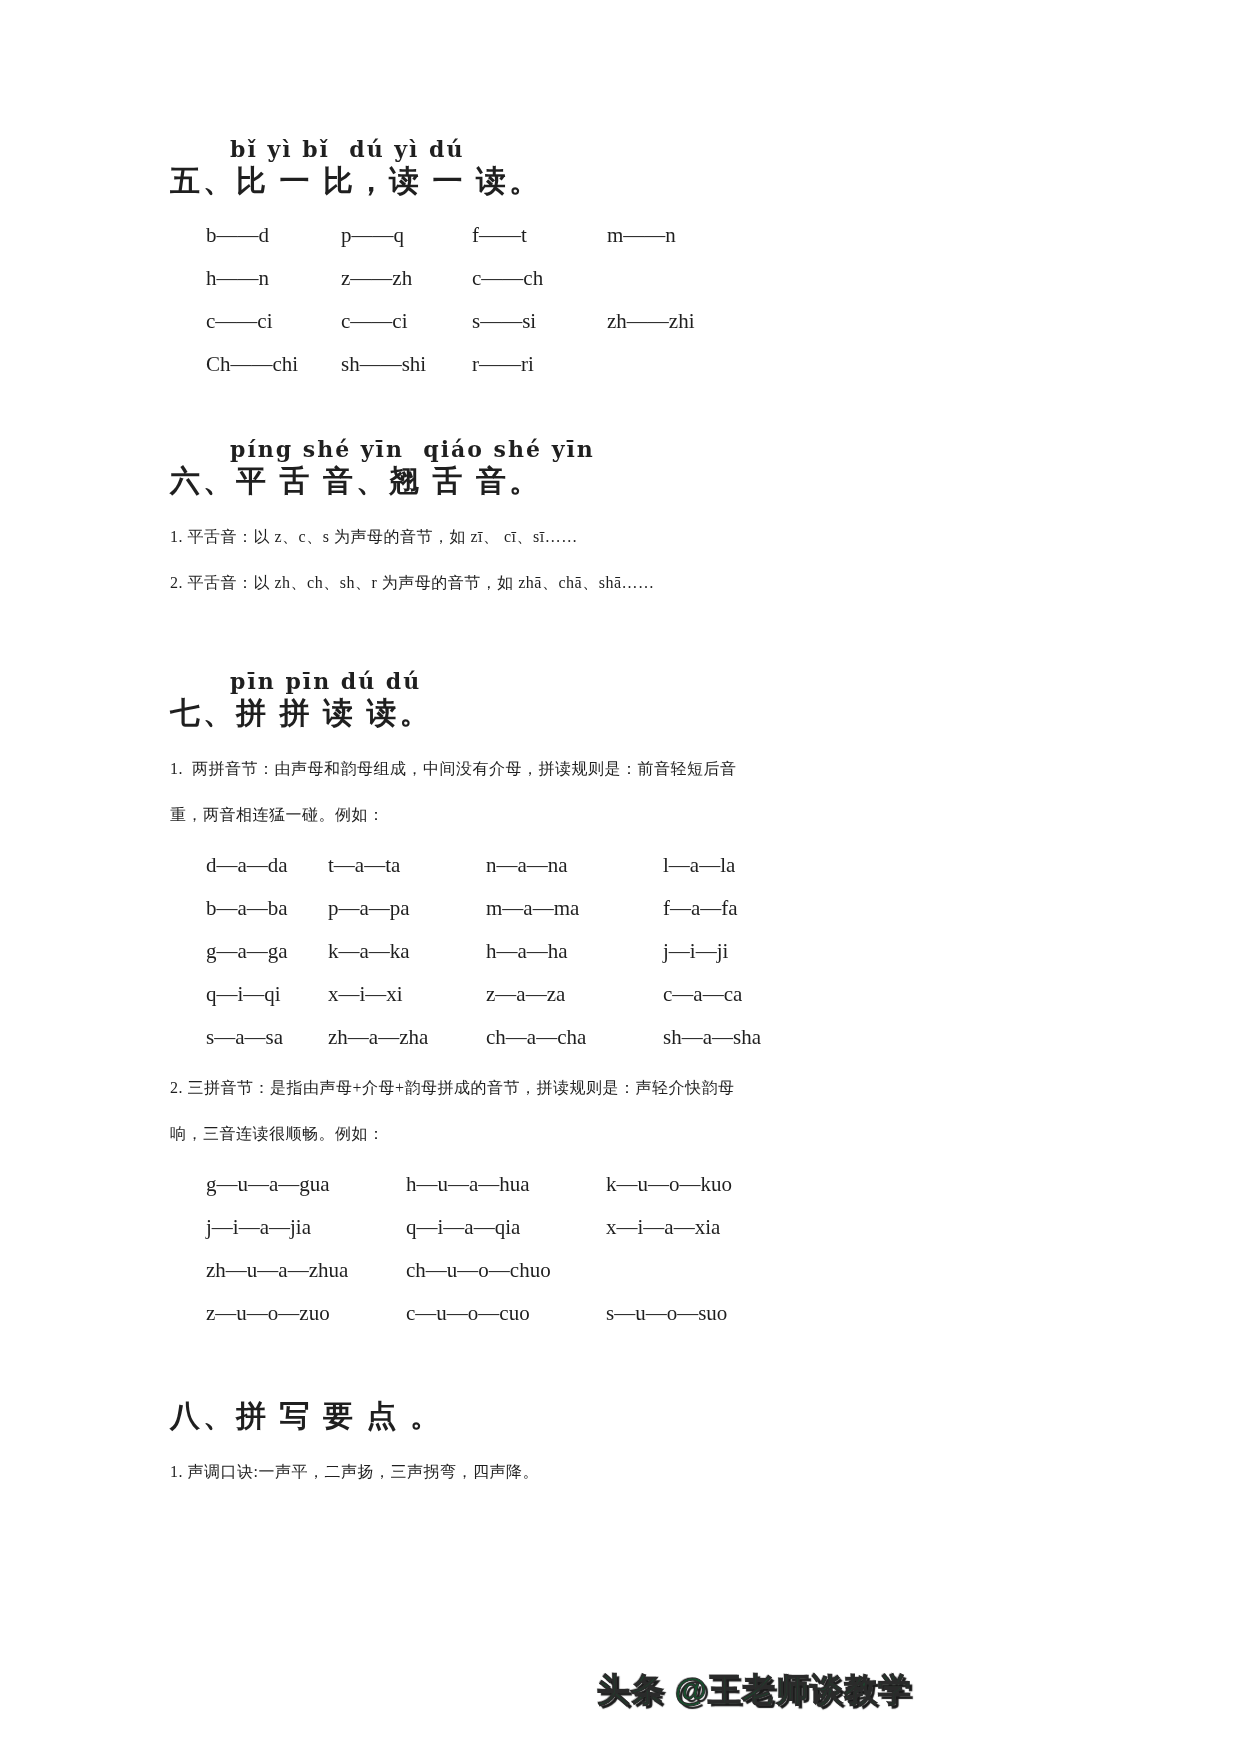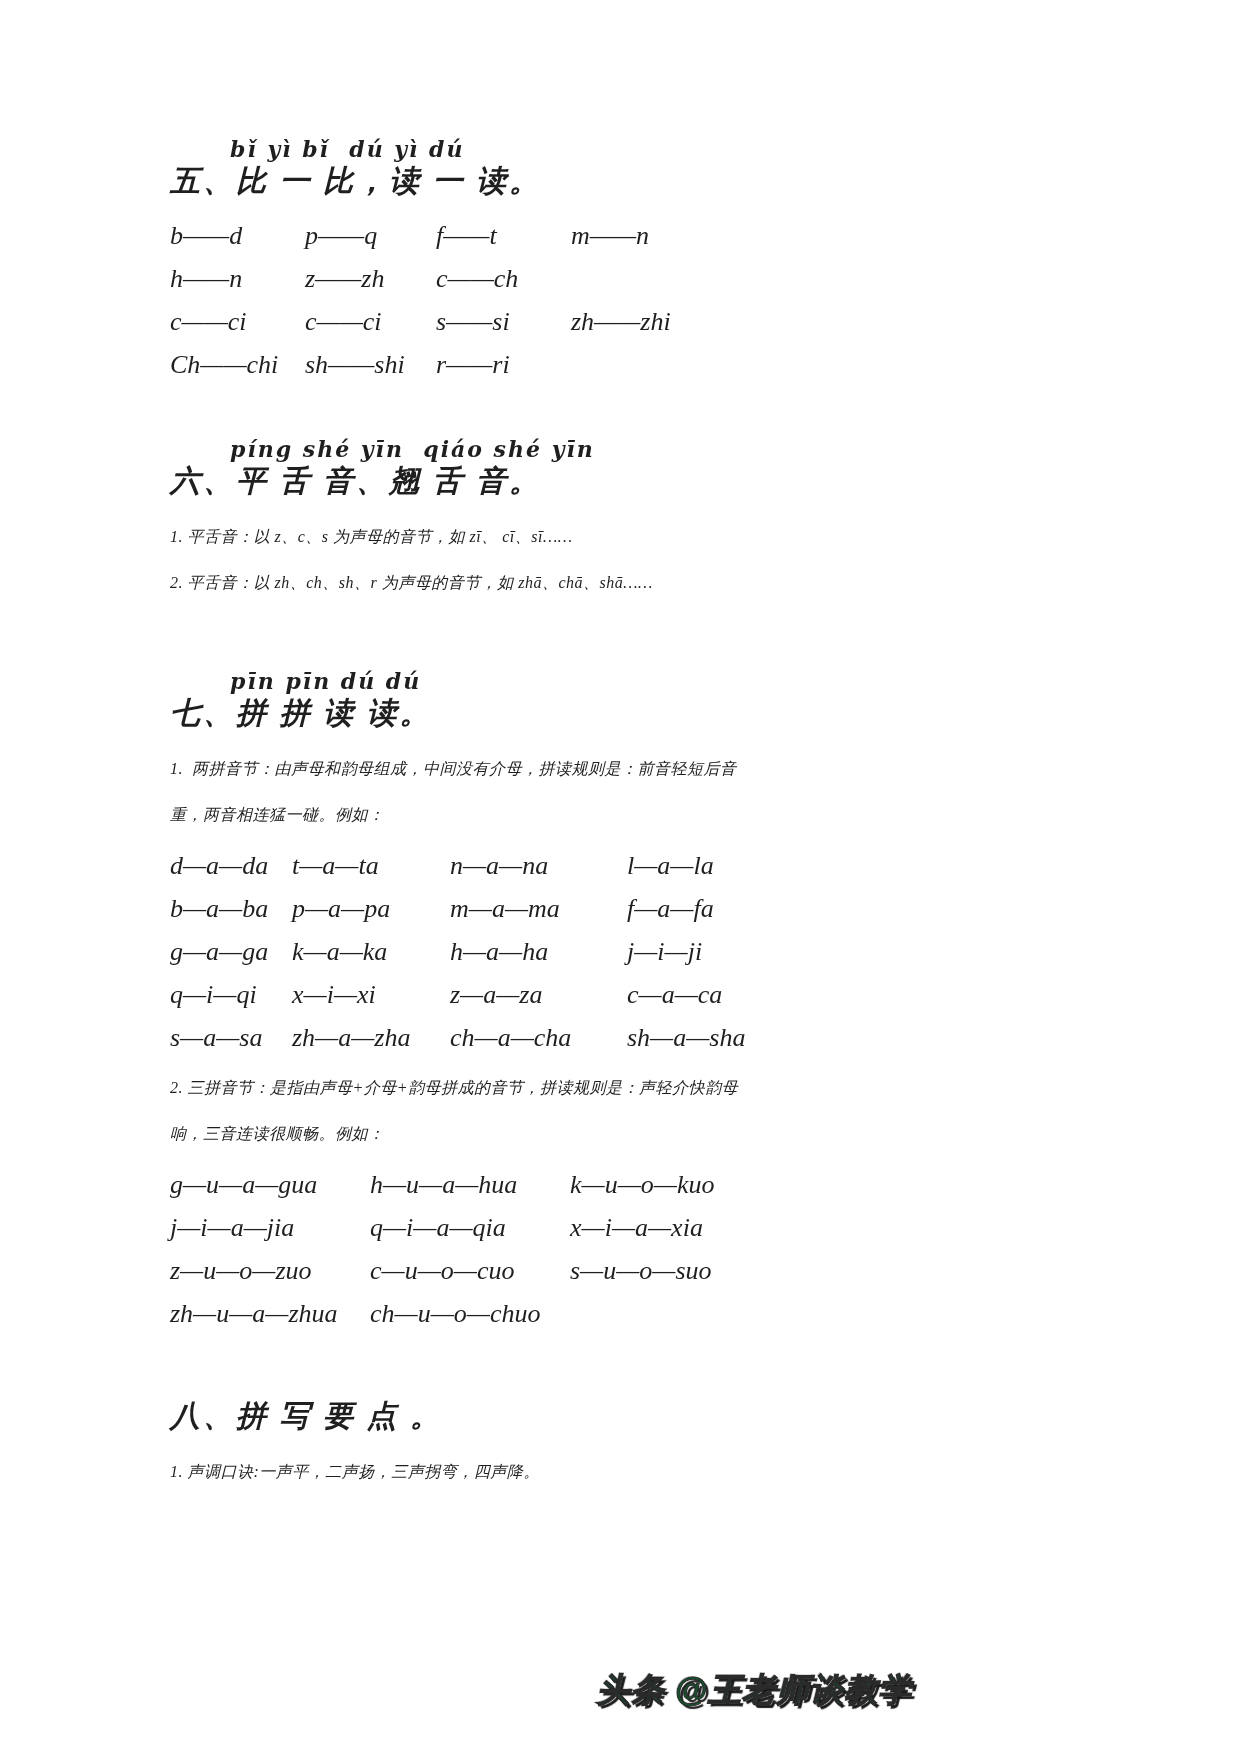--- a/index.html
+++ b/index.html
@@ -6,21 +6,20 @@
   body { background:#ffffff; }
   .page {
     position:relative;
     width:1058px; height:1757px;
     background:#ffffff;
     color:#1f1f1f;
     box-sizing:border-box;
     padding:136px 140px 0 170px;
     font-family:"Liberation Serif","DejaVu Serif",serif;
     overflow:hidden;
-    font-style:italic;
   }
   .section { margin:0; }
   .heading { margin:0 0 14px 0; }
   .heading .pinyin-line {
     font-family:"DejaVu Serif","Liberation Serif",serif;
     font-size:22px; line-height:26px;
     padding-left:60px;
     letter-spacing:2px;
     font-weight:600;
     white-space:pre;
@@ -32,23 +31,24 @@
     white-space:pre;
   }
   .body-line {
     font-size:16px; line-height:46px;
     letter-spacing:0.5px;
     white-space:pre;
   }
   .drill { margin:6px 0 0 0; }
   .drill-row {
     display:grid;
-    font-size:26px;
+    font-size:21px;
     line-height:43px;
     white-space:pre;
+    margin-left:36px;
   }
   .g4a { grid-template-columns:135px 131px 135px 1fr; }
   .g4b { grid-template-columns:122px 158px 177px 1fr; }
   .g3  { grid-template-columns:200px 200px 1fr; }
   .gap-lg { height:50px; }
   .gap-xl { height:62px; }
   .watermark {
     position:absolute;
     right:146px; bottom:44px;
     font-size:33px;
@@ -156,27 +156,27 @@
         <span>g—u—a—gua</span>
         <span>h—u—a—hua</span>
         <span>k—u—o—kuo</span>
       </div>
       <div class="drill-row g3">
         <span>j—i—a—jia</span>
         <span>q—i—a—qia</span>
         <span>x—i—a—xia</span>
       </div>
       <div class="drill-row g3">
+        <span>zh—u—a—zhua</span>
+        <span>ch—u—o—chuo</span>
+      </div>
+      <div class="drill-row g3">
         <span>z—u—o—zuo</span>
         <span>c—u—o—cuo</span>
         <span>s—u—o—suo</span>
-      </div>
-      <div class="drill-row g3">
-        <span>zh—u—a—zhua</span>
-        <span>ch—u—o—chuo</span>
       </div>
     </div>
   </div>
 
   <div class="gap-xl"></div>
 
   <div class="section">
     <div class="heading">
       <div class="title-line"><span>八、</span><span>拼 写 要 点 。</span></div>
     </div>

